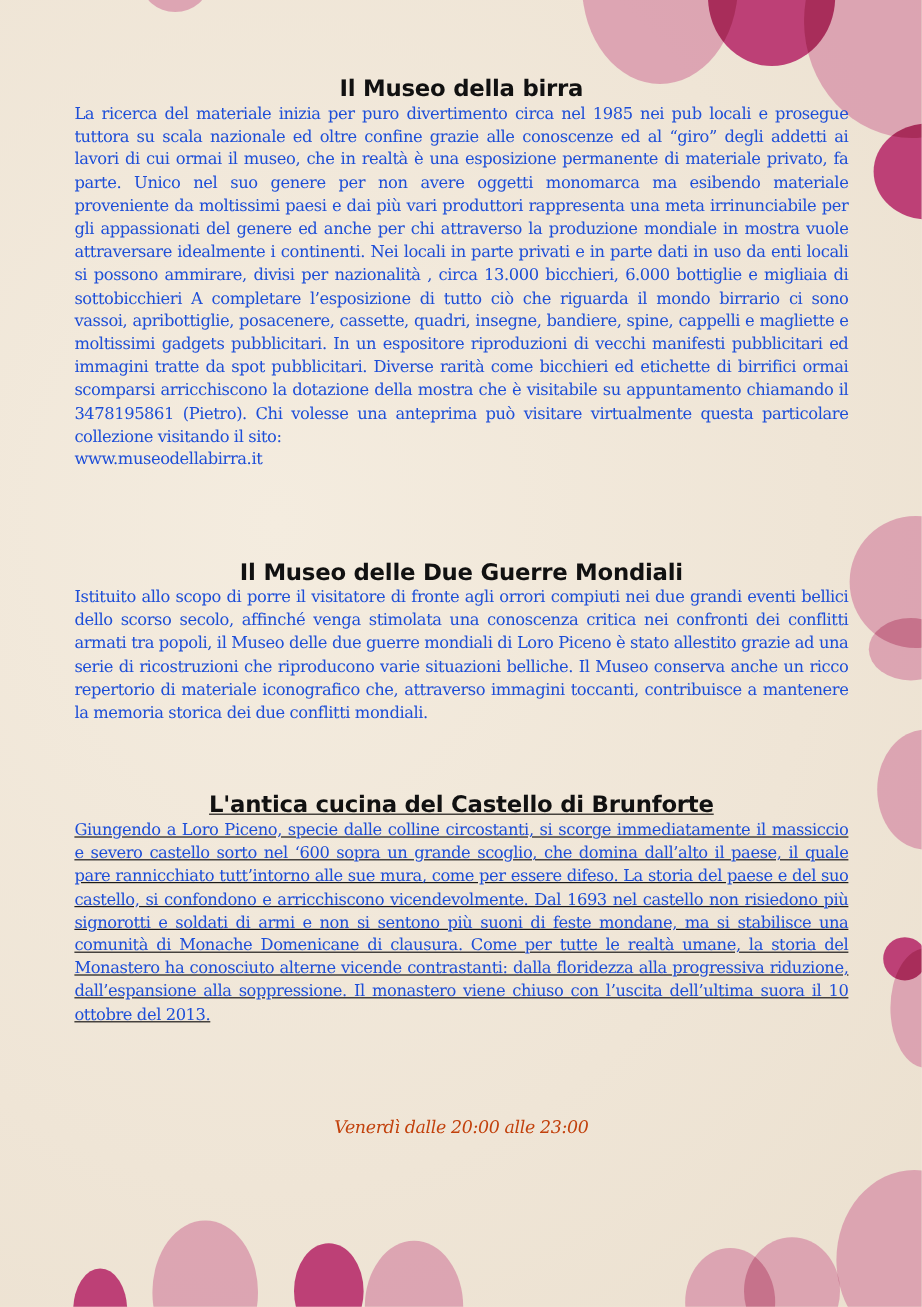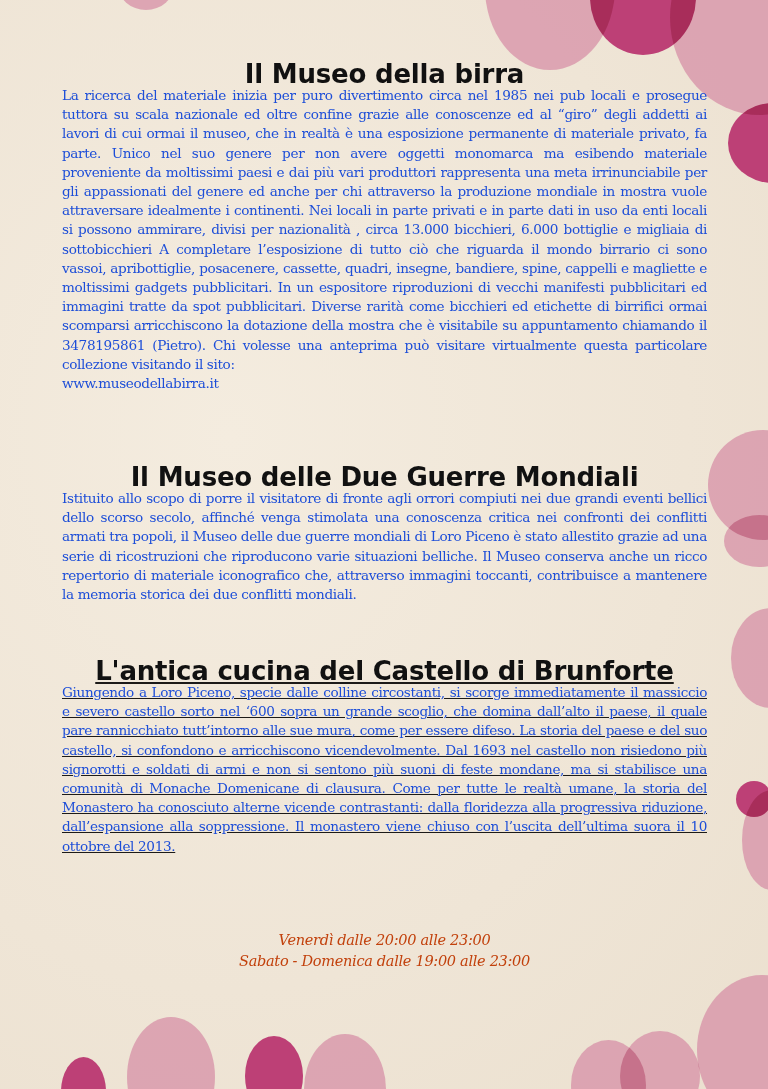--- a/index.html
+++ b/index.html
@@ -13,21 +13,21 @@
   .light { background: rgba(214, 140, 165, 0.72); }
   .dark { background: rgba(185, 50, 110, 0.92); }
 
   .content {
     position: absolute; left: 62px; top: 62px; width: 645px; z-index: 1;
     color: #1c1a18;
   }
   .section { margin-bottom: 0; }
   h2 {
     font-family: "DejaVu Sans", sans-serif;
-    font-weight: bold; font-size: 26px; text-align: center;
+    font-weight: bold; font-size: 19px; text-align: center;
     margin: 0; line-height: 24px; color: #111;
     letter-spacing: -0.2px;
   }
   .body-text {
     font-family: "DejaVu Serif", serif;
     font-size: 13.6px; line-height: 19.2px; text-align: justify;
     margin: 0; letter-spacing: -0.35px; color: #1d4ed8;
     hyphens: manual;
   }
   .s1 { position: absolute; top: 0; left: 0; width: 645px; }
@@ -77,15 +77,14 @@
     <p class="body-text">Istituito allo scopo di porre il visitatore di fronte agli orrori compiuti nei due grandi eventi bellici dello scorso secolo, affinché venga stimolata una conoscenza critica nei confronti dei conflitti armati tra popoli, il Museo delle due guerre mondiali di Loro Piceno è stato allestito grazie ad una serie di ricostruzioni che riproducono varie situa­zioni belliche. Il Museo conserva anche un ricco repertorio di materiale iconografico che, attraverso immagini toccanti, contribuisce a mantenere la memoria storica dei due conflitti mondiali.</p>
   </div>
 
   <div class="section s3">
     <h2>L'antica cucina del Castello di Brunforte</h2>
     <p class="body-text">Giungendo a Loro Piceno, specie dalle colline circostanti, si scorge immediatamente il massiccio e severo castello sorto nel ‘600 sopra un grande scoglio, che domina dall’alto il paese, il quale pare rannicchiato tutt’intorno alle sue mura, come per essere difeso. La storia del paese e del suo castello, si confondono e arricchiscono vicendevolmente. Dal 1693 nel castello non risiedono più signorotti e soldati di armi e non si sentono più suoni di feste mondane, ma si stabilisce una comunità di Monache Domenicane di clausura. Come per tutte le realtà umane, la storia del Monastero ha conosciuto alterne vicende contrastanti: dalla floridezza alla progressiva riduzione, dall’espansione alla soppressione. Il monastero viene chiuso con l’uscita dell’ultima suora il 10 ottobre del 2013.</p>
   </div>
 
   <div class="hours">
     <div class="line">Venerdì dalle 20:00 alle 23:00</div>
-    <div class="line">Sabato - Domenica dalle 19:00 alle 23:00</div>
   </div>
 </div>
 
 </body></html>

